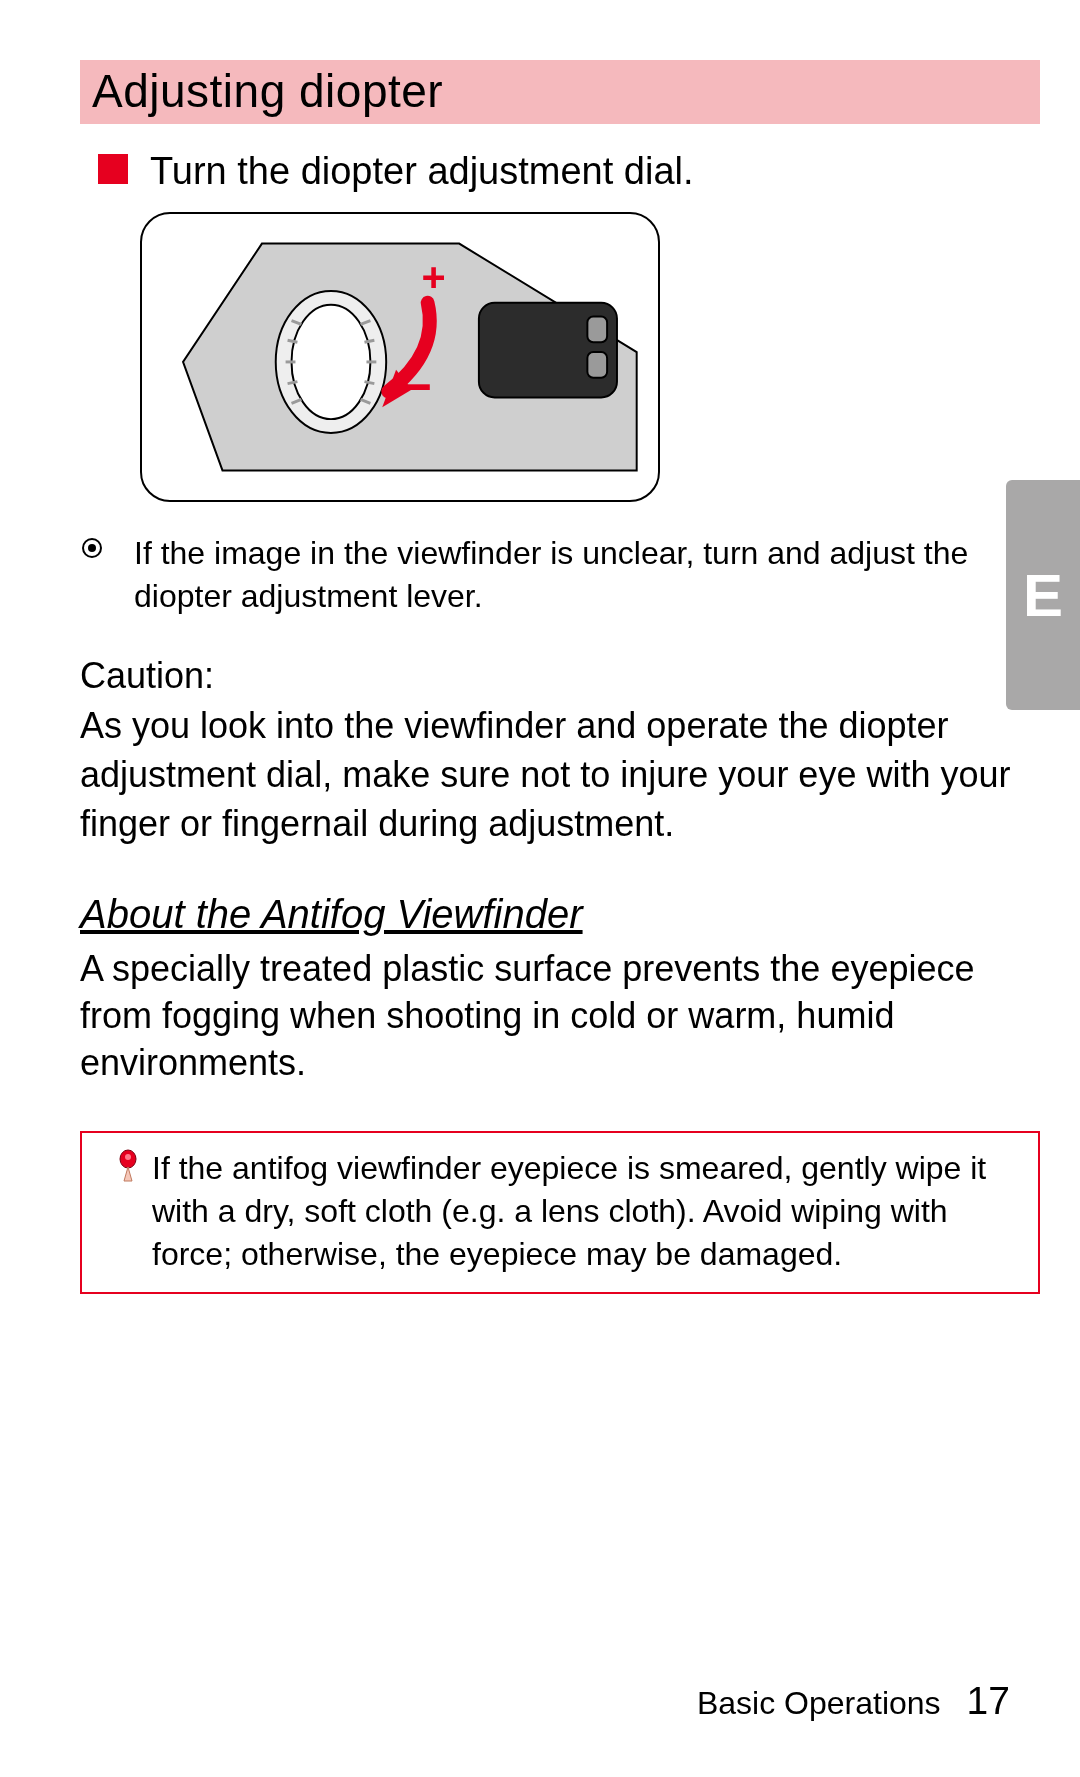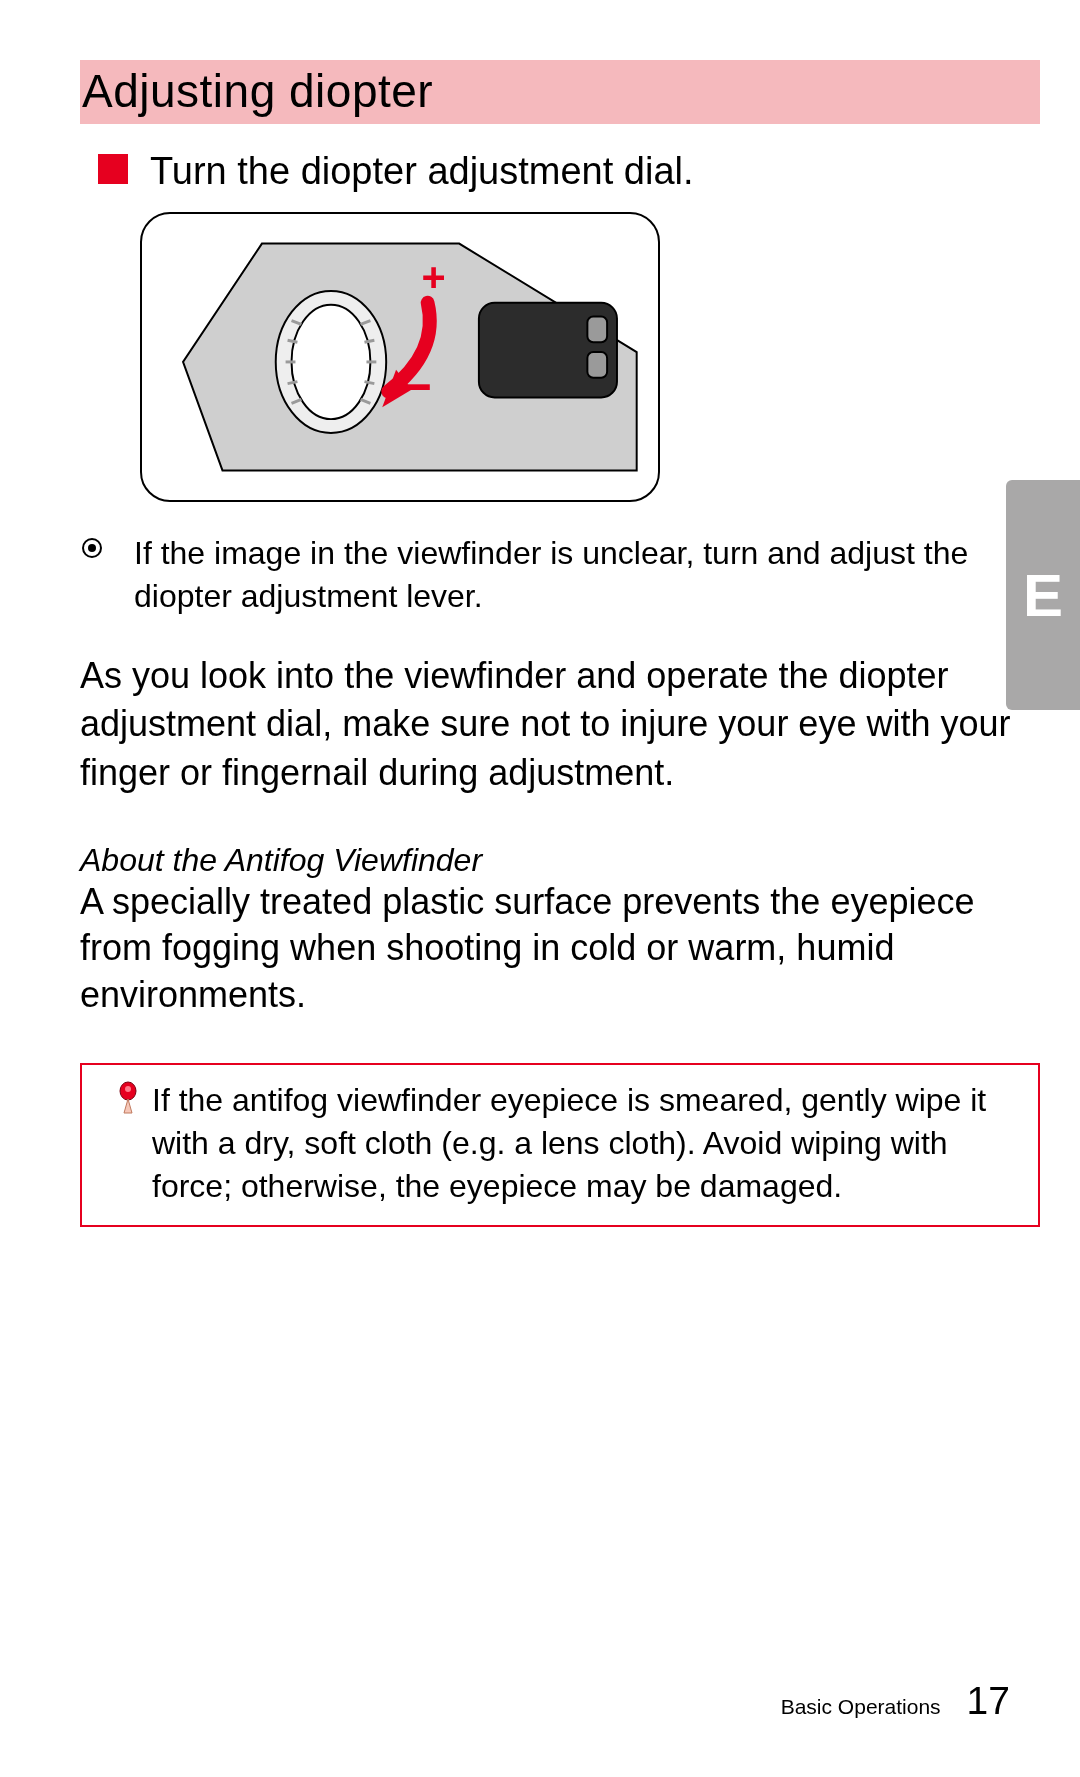--- a/index.html
+++ b/index.html
@@ -3,21 +3,21 @@
 <meta charset="utf-8">
 <style>
   * { margin: 0; padding: 0; box-sizing: border-box; }
   html, body { width: 1080px; height: 1777px; background: #fff; font-family: Arial, Helvetica, sans-serif; color: #000; }
   .page { position: relative; width: 1080px; height: 1777px; padding: 60px 40px 60px 80px; }
 
   .section-title {
     background: #f5b9bd;
     font-size: 46px;
     font-weight: 400;
-    padding: 4px 8px 6px 2px;
+    padding: 4px 8px 6px 12px;
     letter-spacing: 0.5px;
     margin-bottom: 24px;
   }
 
   .instruction-row { display: flex; align-items: flex-start; gap: 22px; margin-bottom: 16px; margin-left: 18px; }
   .red-square { width: 30px; height: 30px; background: #e6001f; flex: 0 0 auto; margin-top: 6px; }
   .instruction-text { font-size: 38px; line-height: 1.25; }
 
   .diagram-wrap { padding-left: 60px; margin: 12px 0 30px 0; }
   .diagram { width: 520px; height: 290px; border: 2px solid #000; border-radius: 30px; background: #fff; position: relative; overflow: hidden; }
@@ -40,38 +40,38 @@
     background: #a9a8a8;
     color: #fff;
     font-size: 60px;
     font-weight: 700;
     display: flex;
     align-items: center;
     justify-content: center;
     border-radius: 6px 0 0 6px;
   }
 
-  .sub-heading { font-size: 32px; font-style: italic; margin-bottom: 0; }
+  .sub-heading { font-size: 40px; font-style: italic; margin-bottom: 9px; text-decoration: underline; }
   .sub-body { font-size: 36px; line-height: 1.3; margin-bottom: 44px; }
 
   .note-box {
     border: 2px solid #e6001f;
     padding: 14px 20px 16px 32px;
     display: flex;
     align-items: flex-start;
     gap: 10px;
     font-size: 32px;
     line-height: 1.35;
   }
   .pin-icon { flex: 0 0 auto; width: 28px; height: 36px; margin-top: 2px; }
   .pin-icon svg { width: 100%; height: 100%; display: block; }
   .note-text { flex: 1 1 auto; }
 
   .footer { position: absolute; bottom: 54px; right: 70px; font-size: 30px; display: flex; align-items: baseline; gap: 26px; }
-  .footer .section-name { font-size: 21px; }
+  .footer .section-name { font-size: 32px; }
   .footer .page-num { font-size: 39px; text-align: center; }
 </style>
 </head>
 <body>
 
 <div class="page">
 
   <h1 class="section-title">Adjusting diopter</h1>
 
   <div class="instruction-row">
@@ -118,20 +118,21 @@
       </svg>
     </div>
   </div>
 
   <div class="tip-row">
     <div class="circle-bullet"></div>
     <div class="tip-text">If the image in the viewfinder is unclear, turn and adjust the diopter adjustment lever.</div>
   </div>
 
   <div class="caution-block">
+    <span class="caution-label">Caution:</span>
     <span>As you look into the viewfinder and operate the diopter adjustment dial, make sure not to injure your eye with your finger or fingernail during adjustment.</span>
   </div>
 
   <div class="edge-tab">E</div>
 
   <div class="sub-heading">About the Antifog Viewfinder</div>
   <div class="sub-body">A specially treated plastic surface prevents the eyepiece from fogging when shooting in cold or warm, humid environments.</div>
 
   <div class="note-box">
     <div class="pin-icon">

